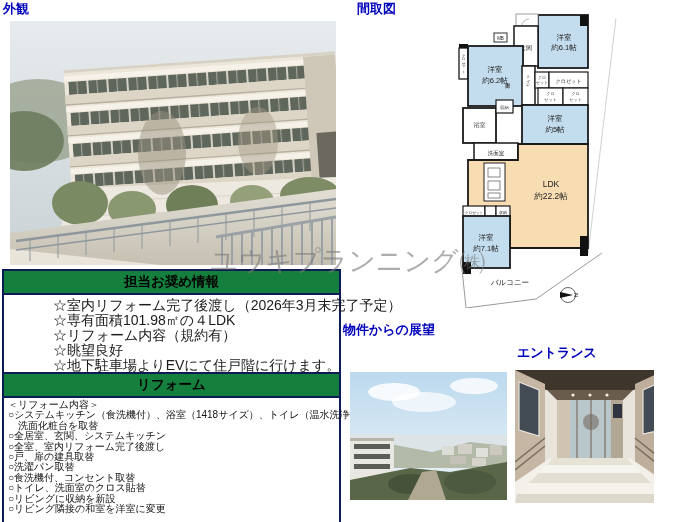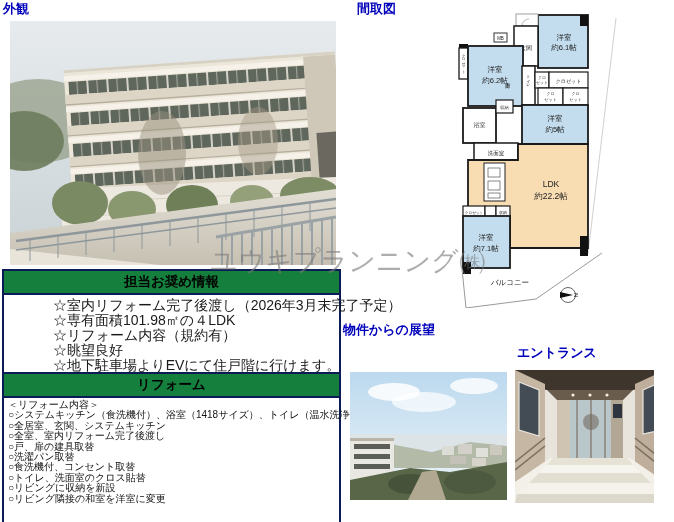--- a/index.html
+++ b/index.html
@@ -217,20 +217,21 @@
       <div>☆眺望良好</div>
       <div>☆地下駐車場よりEVにて住戸階に行けます。</div>
     </div>
   </div>
 
   <div class="infobox" style="top:372px;height:158px;">
     <div class="infobox-header">リフォーム</div>
     <div class="ref-items">
       <div>＜リフォーム内容＞</div>
       <div>○システムキッチン（食洗機付）、浴室（1418サイズ）、トイレ（温水洗浄便座付）、</div>
+      <div>　洗面化粧台を取替</div>
       <div>○全居室、玄関、システムキッチン</div>
       <div>○全室、室内リフォーム完了後渡し</div>
       <div>○戸、扉の建具取替</div>
       <div>○洗濯パン取替</div>
       <div>○食洗機付、コンセント取替</div>
       <div>○トイレ、洗面室のクロス貼替</div>
       <div>○リビングに収納を新設</div>
       <div>○リビング隣接の和室を洋室に変更</div>
     </div>
   </div>

